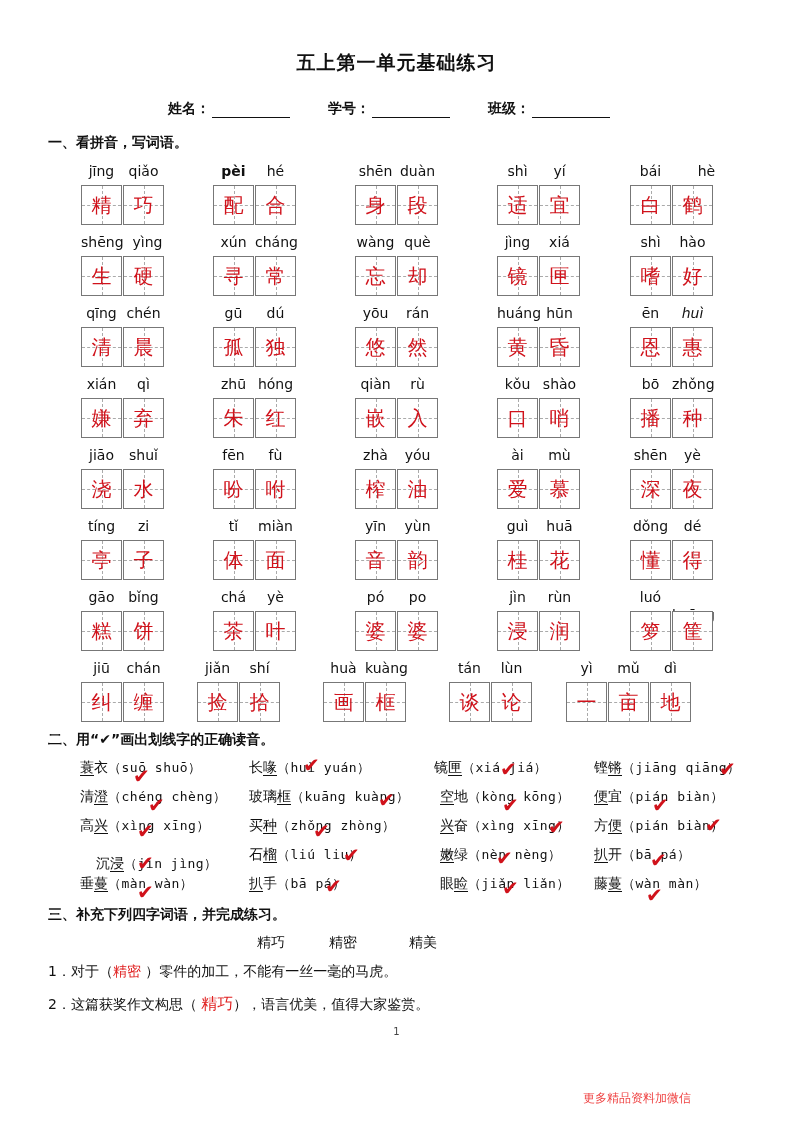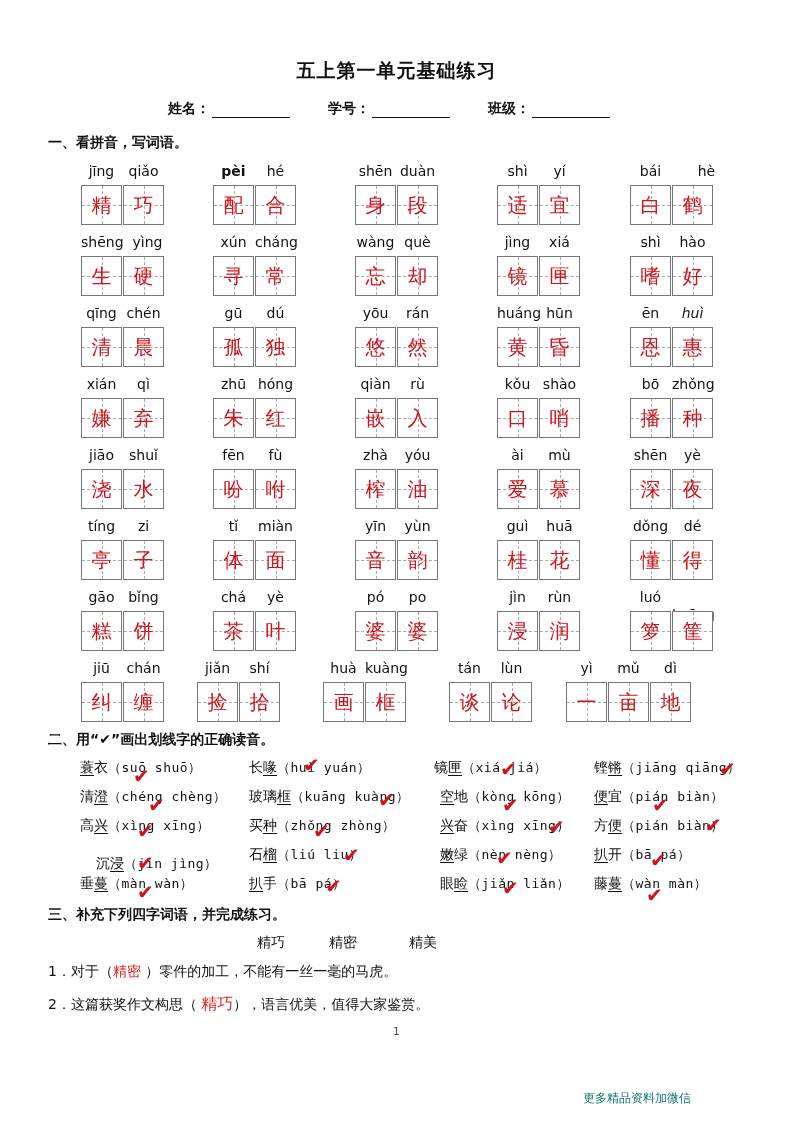--- a/index.html
+++ b/index.html
@@ -1,37 +1,37 @@
 <!DOCTYPE html>
 <html><head>
 <meta charset="utf-8">
 <style>
   html,body{margin:0;padding:0;background:#fff;}
   body{width:793px;height:1122px;position:relative;overflow:hidden;font-family:"DejaVu Sans","Liberation Sans",sans-serif;color:#111;}
-  .title{position:absolute;top:58px;left:0;width:793px;text-align:center;font-size:19px;font-weight:bold;letter-spacing:1px;}
+  .title{position:absolute;top:50px;left:0;width:793px;text-align:center;font-size:19px;font-weight:bold;letter-spacing:1px;}
   .info{position:absolute;top:100px;left:0;width:793px;font-size:14px;font-weight:bold;}
   .info .f{position:absolute;white-space:nowrap;}
   .info .line{display:inline-block;width:78px;border-bottom:1px solid #111;height:14px;vertical-align:bottom;margin-left:2px;}
   .sec{position:absolute;left:48px;font-size:14px;font-weight:bold;white-space:nowrap;}
   .word{position:absolute;}
   .py{position:absolute;top:0;font-size:14px;font-family:"DejaVu Sans",sans-serif;white-space:nowrap;text-align:center;width:41px;}
   .boxes{position:absolute;top:22px;left:0;display:flex;}
   .box{width:39px;height:38px;border:1.5px solid #777;position:relative;margin-right:1px;background:#fff;}
   .box::before{content:"";position:absolute;left:0;right:0;top:50%;border-top:1px dashed #aaa;}
   .box::after{content:"";position:absolute;top:0;bottom:0;left:50%;border-left:1px dashed #aaa;}
   .ch{position:absolute;inset:0;display:flex;align-items:center;justify-content:center;color:#d0121b;font-size:20px;z-index:2;}
   .pr{position:absolute;font-size:14px;white-space:nowrap;font-family:"DejaVu Sans",sans-serif;}
   .pr u{text-decoration:underline;text-underline-offset:3px;}
   .pr .pin{font-family:"DejaVu Sans Mono",monospace;font-size:13px;letter-spacing:0.5px;}
   .check{position:absolute;color:#d0121b;font-size:20px;font-weight:bold;line-height:1;}
   .opts{position:absolute;top:934px;font-size:14px;}
   .q{position:absolute;left:48px;font-size:14px;white-space:nowrap;}
   .ans{color:#e02020;}
   .pagenum{position:absolute;top:1026px;left:0;width:793px;text-align:center;font-size:10px;color:#444;}
-  .wm{position:absolute;top:1090px;left:583px;font-size:12px;color:#0f766e;}
+  .wm{position:absolute;top:1090px;left:583px;font-size:12px;color:#ef4444;}
 </style>
 </head>
 <body>
 
 <div class="title">五上第一单元基础练习</div>
 
 <div class="info">
   <span class="f" style="left:168px;"><span>姓名：</span><span class="line"></span></span>
   <span class="f" style="left:328px;"><span>学号：</span><span class="line"></span></span>
   <span class="f" style="left:488px;"><span>班级：</span><span class="line"></span></span>

